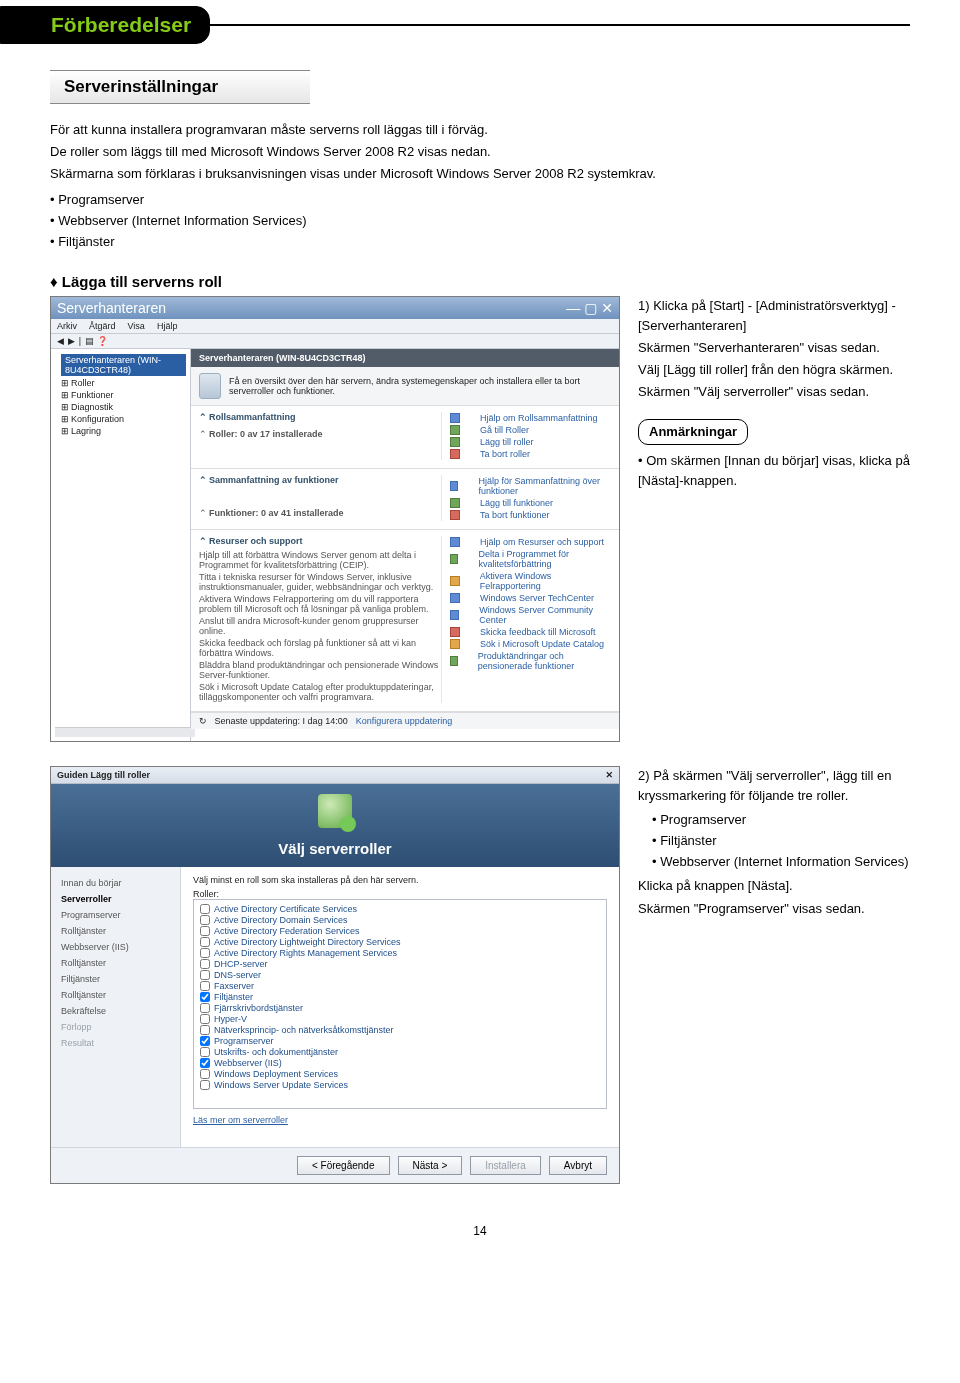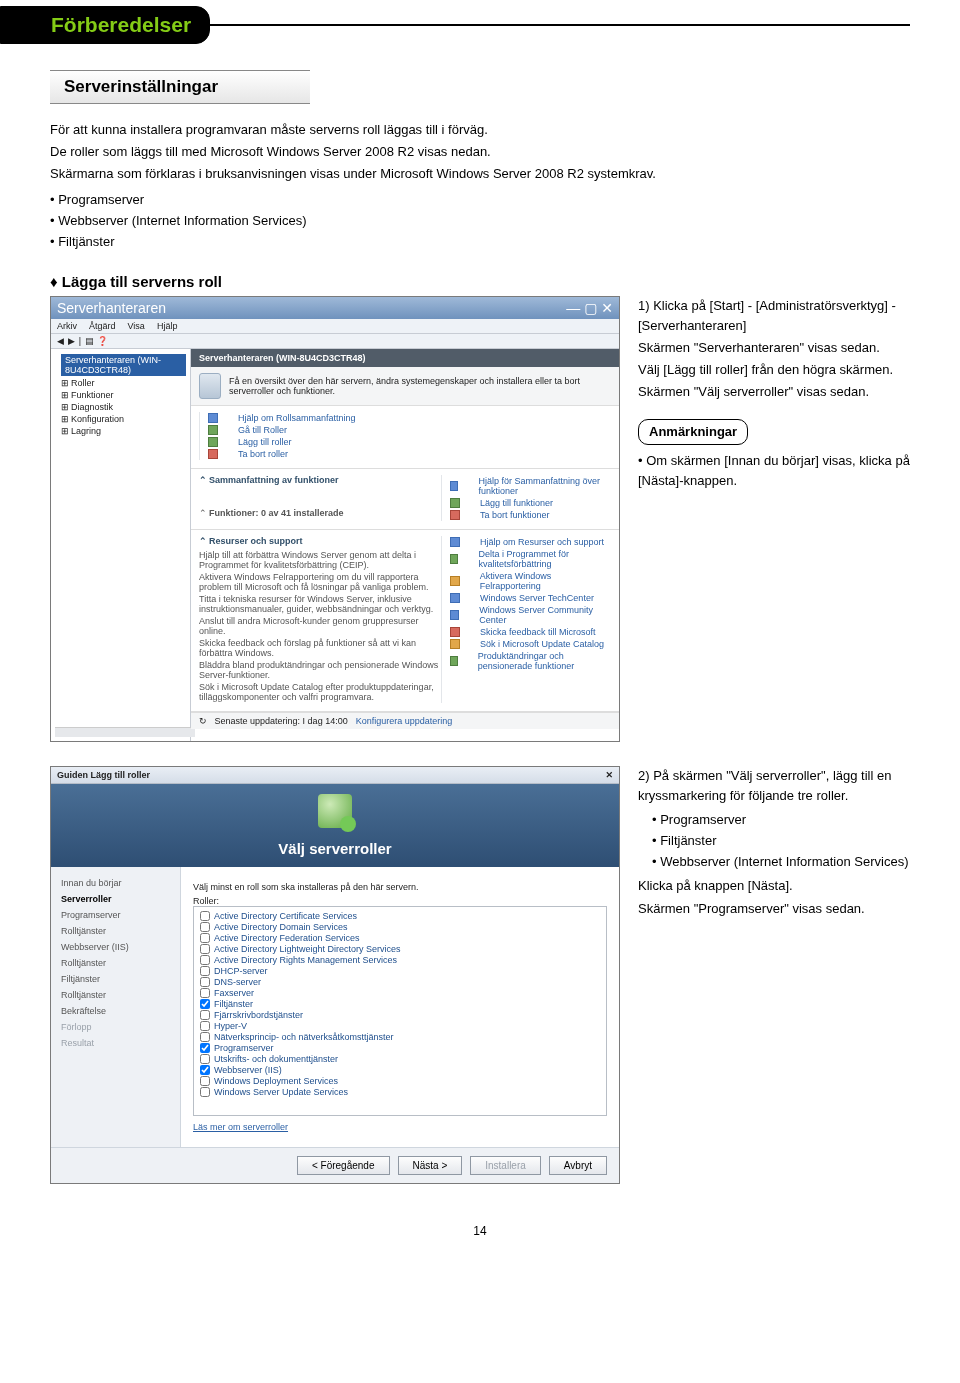--- a/index.html
+++ b/index.html
@@ -206,21 +206,21 @@
   .wiz-body { display: flex; min-height: 280px; }
   .wiz-nav {
     width: 130px;
     background: #eef1f5;
     border-right: 1px solid #cfd6de;
     padding: 8px 10px;
   }
   .wiz-nav div { padding: 3px 0; color: #555; }
   .wiz-nav .on { color: #000; font-weight: bold; }
   .wiz-nav .dim { color: #9aa1aa; }
-  .wiz-main { flex: 1; padding: 8px 12px; display: flex; gap: 20px; align-items: center; }
+  .wiz-main { flex: 1; padding: 8px 12px; display: flex; gap: 20px; }
   .wiz-roles { flex: 1; }
   .wiz-roles-head { margin-bottom: 4px; }
   .wiz-roles-box {
     border: 1px solid #b8bec6;
     background: #fff;
     height: 210px;
     padding: 4px 6px;
     overflow: hidden;
   }
   .wiz-role { display: flex; align-items: center; gap: 4px; padding: 0.5px 0; color: #1e4e8c; }
@@ -312,20 +312,24 @@
             <div class="sm-hscroll" style="margin-top:290px"></div>
           </div>
           <div class="sm-main">
             <div class="sm-crumb">Serverhanteraren (WIN-8U4CD3CTR48)</div>
             <div class="sm-infobar">
               <div class="icon"></div>
               <div>Få en översikt över den här servern, ändra systemegenskaper och installera eller ta bort serverroller och funktioner.</div>
             </div>
 
             <div class="sm-section">
+              <div class="sm-sec-left">
+                <div class="sm-sec-title"><span>⌃</span> <span>Rollsammanfattning</span></div>
+                <div class="sm-line" style="margin-top:6px"><span>⌃</span> <b>Roller: 0 av 17 installerade</b></div>
+              </div>
               <div class="sm-sec-right">
                 <div class="sm-link">
                     <span class="sqicon blue"></span>
                     <span>Hjälp om Rollsammanfattning</span>
                   </div>
                 <div class="sm-link">
                     <span class="sqicon"></span>
                     <span>Gå till Roller</span>
                   </div>
                 <div class="sm-link">
@@ -357,22 +361,22 @@
                     <span class="sqicon red"></span>
                     <span>Ta bort funktioner</span>
                   </div>
               </div>
             </div>
 
             <div class="sm-section">
               <div class="sm-sec-left">
                 <div class="sm-sec-title"><span>⌃</span> <span>Resurser och support</span></div>
                 <div class="sm-line">Hjälp till att förbättra Windows Server genom att delta i Programmet för kvalitetsförbättring (CEIP).</div>
+                <div class="sm-line">Titta i tekniska resurser för Windows Server, inklusive instruktionsmanualer, guider, webbsändningar och verktyg.</div>
                 <div class="sm-line">Aktivera Windows Felrapportering om du vill rapportera problem till Microsoft och få lösningar på vanliga problem.</div>
-                <div class="sm-line">Titta i tekniska resurser för Windows Server, inklusive instruktionsmanualer, guider, webbsändningar och verktyg.</div>
                 <div class="sm-line">Anslut till andra Microsoft-kunder genom gruppresurser online.</div>
                 <div class="sm-line">Skicka feedback och förslag på funktioner så att vi kan förbättra Windows.</div>
                 <div class="sm-line">Bläddra bland produktändringar och pensionerade Windows Server-funktioner.</div>
                 <div class="sm-line">Sök i Microsoft Update Catalog efter produktuppdateringar, tilläggskomponenter och valfri programvara.</div>
               </div>
               <div class="sm-sec-right">
                 <div class="sm-link">
                     <span class="sqicon blue"></span>
                     <span>Hjälp om Resurser och support</span>
                   </div>

